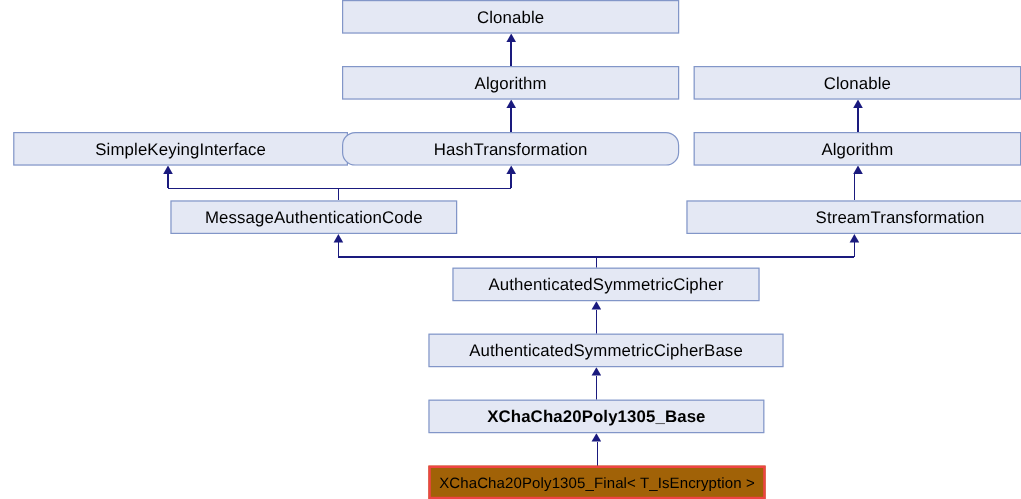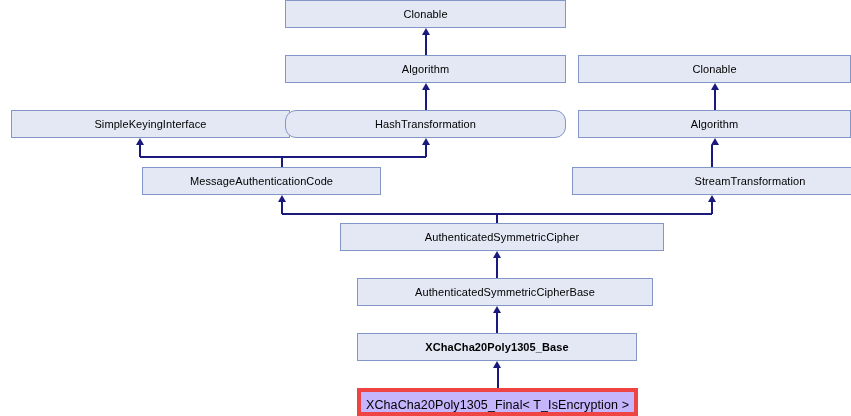--- a/index.html
+++ b/index.html
@@ -23,32 +23,32 @@
     width: 851px;
     height: 416px;
     pointer-events: none;
   }
   .node {
     position: absolute;
     box-sizing: border-box;
     height: 28px;
     line-height: 26px;
     text-align: center;
-    font-size: 11px;
+    font-size: 14px;
     color: #000000;
     background: #e4e8f4;
     border: 1px solid #8296c8;
     white-space: nowrap;
     overflow: hidden;
     letter-spacing: 0.1px;
     z-index: 2;
   }
   .node.current {
-    background: #c4b5fd;
-    border: 4px solid #ef4444;
+    background: #a16207;
+    border: 2px solid #ef4444;
     font-size: 12.5px;
   }
 </style>
 </head>
 <body>
 
 <div id="diagram">
   <svg id="edge-layer" width="851" height="416" viewBox="0 0 851 416" xmlns="http://www.w3.org/2000/svg">
       <line x1="426" y1="55" x2="426" y2="35" stroke="#1a1a7e" stroke-width="1.4" shape-rendering="crispEdges"></line>
       <path d="M 426 28 L 422 35 L 430 35 Z" fill="#1a1a7e"></path>
@@ -79,18 +79,18 @@
     </svg>
   <div id="node-layer">
       <div class="node" style="left: 285px; top: 0px; width: 281px;"><span>Clonable</span></div>
       <div class="node" style="left: 285px; top: 55px; width: 281px;"><span>Algorithm</span></div>
       <div class="node" style="left: 578px; top: 55px; width: 273px;"><span>Clonable</span></div>
       <div class="node" style="left: 0px; top: 110px; width: 279px; margin-left: 11px;"><span>SimpleKeyingInterface</span></div>
       <div class="node" style="left: 285px; top: 110px; width: 281px; border-radius: 11px;"><span>HashTransformation</span></div>
       <div class="node" style="left: 578px; top: 110px; width: 273px;"><span>Algorithm</span></div>
       <div class="node" style="left: 142px; top: 167px; width: 239px;"><span>MessageAuthenticationCode</span></div>
       <div class="node" style="left: 572px; top: 167px; width: 328px; padding-left: 28px;"><span>StreamTransformation</span></div>
-      <div class="node" style="left: 340px; top: 223px; width: 324px; text-align: center;"><span>AuthenticatedSymmetricCipher</span></div>
+      <div class="node" style="left: 377px; top: 223px; width: 256px; text-align: center;"><span>AuthenticatedSymmetricCipher</span></div>
       <div class="node" style="left: 357px; top: 278px; width: 296px;"><span>AuthenticatedSymmetricCipherBase</span></div>
       <div class="node" style="left: 357px; top: 333px; width: 280px; font-weight: bold;"><span>XChaCha20Poly1305_Base</span></div>
       <div class="node current" style="left: 357px; top: 388px; width: 281px;"><span>XChaCha20Poly1305_Final&lt; T_IsEncryption &gt;</span></div>
     </div>
 </div>
 
 </body></html>

